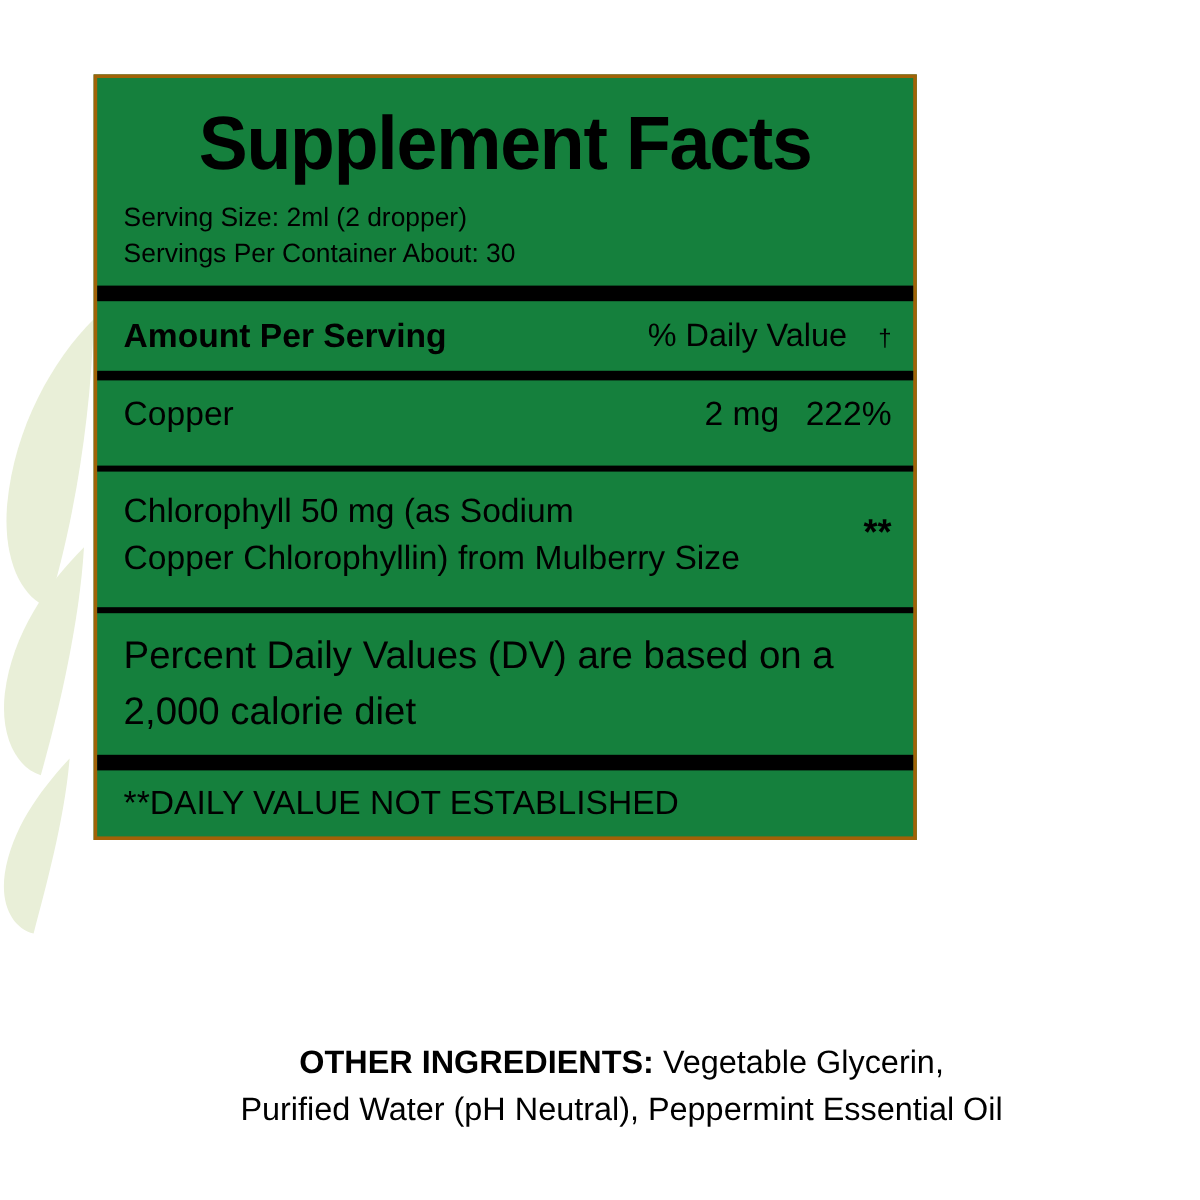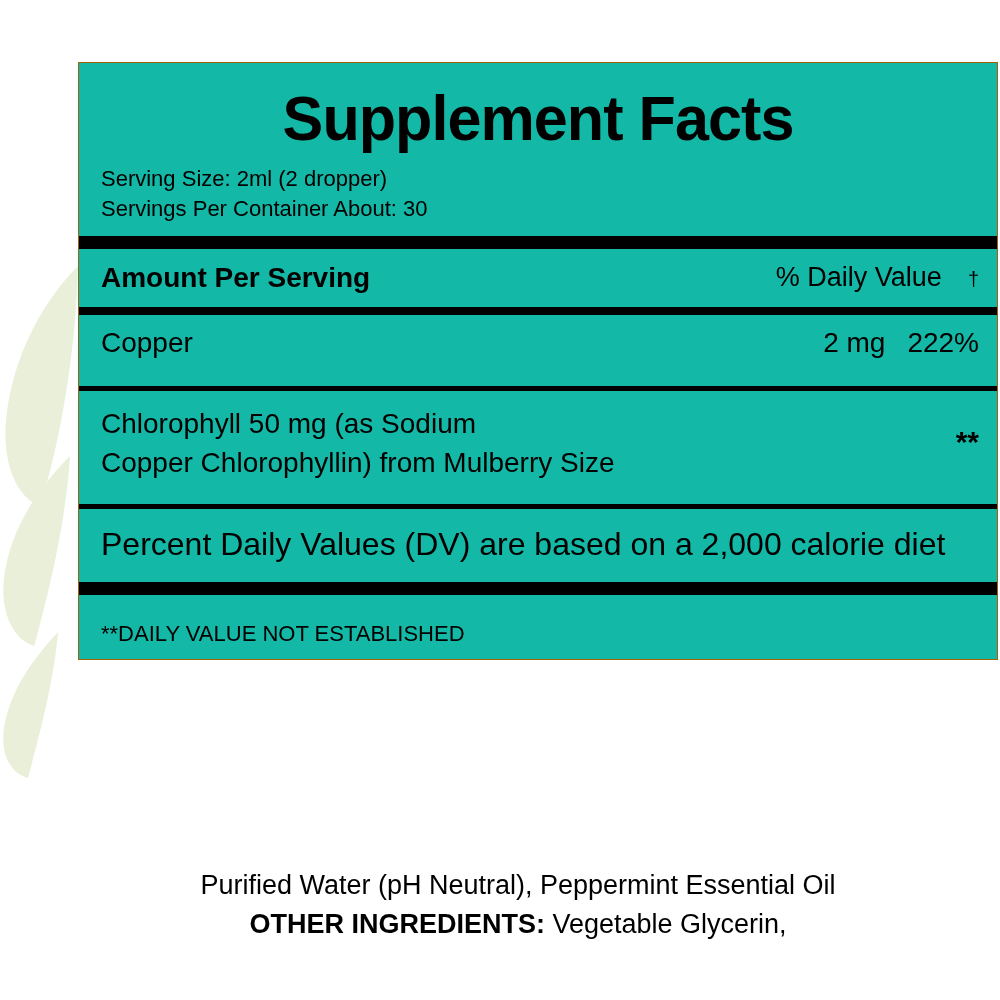--- a/index.html
+++ b/index.html
@@ -23,24 +23,24 @@
     top: 260px;
     width: 90px;
     height: 520px;
     pointer-events: none;
   }
 
   .panel {
     position: absolute;
     left: 78px;
     top: 62px;
-    width: 920px;
+    width: 686px;
     box-sizing: border-box;
-    border: 1px solid #a16207;
-    background: #14b8a6;
+    border: 3px solid #a16207;
+    background: #15803d;
     padding: 0;
   }
 
   .title {
     font-family: "Liberation Sans", sans-serif;
     font-weight: bold;
     font-size: 63px;
     letter-spacing: -1px;
     text-align: center;
     line-height: 1.0;
@@ -115,22 +115,22 @@
     padding-top: 18px;
   }
 
   .dv-note {
     padding: 13px 22px 14px 22px;
     font-size: 32px;
     line-height: 1.42;
   }
 
   .not-established {
-    padding: 26px 22px 12px 22px;
-    font-size: 22px;
+    padding: 11px 22px 12px 22px;
+    font-size: 28px;
     letter-spacing: 0px;
   }
 
   .other-ingredients {
     position: absolute;
     left: 78px;
     top: 866px;
     width: 880px;
     font-size: 27px;
     line-height: 1.44;
@@ -194,18 +194,18 @@
 
   <div class="dv-note">Percent Daily Values (DV) are based on a 2,000 calorie diet</div>
 
   <div class="rule-thick"></div>
 
   <div class="not-established">**DAILY VALUE NOT ESTABLISHED</div>
 
 </div>
 
 <div class="other-ingredients">
-  <div>Purified Water (pH Neutral), Peppermint Essential Oil</div>
   <div>
     <span class="oi-label">OTHER INGREDIENTS:</span>
     <span>Vegetable Glycerin,</span>
   </div>
+  <div>Purified Water (pH Neutral), Peppermint Essential Oil</div>
 </div>
 
 </body></html>

